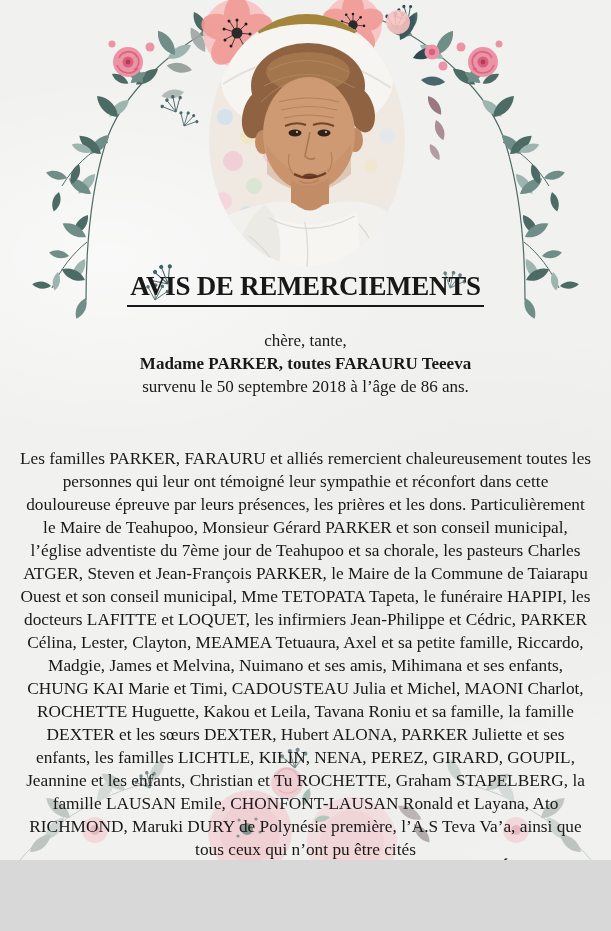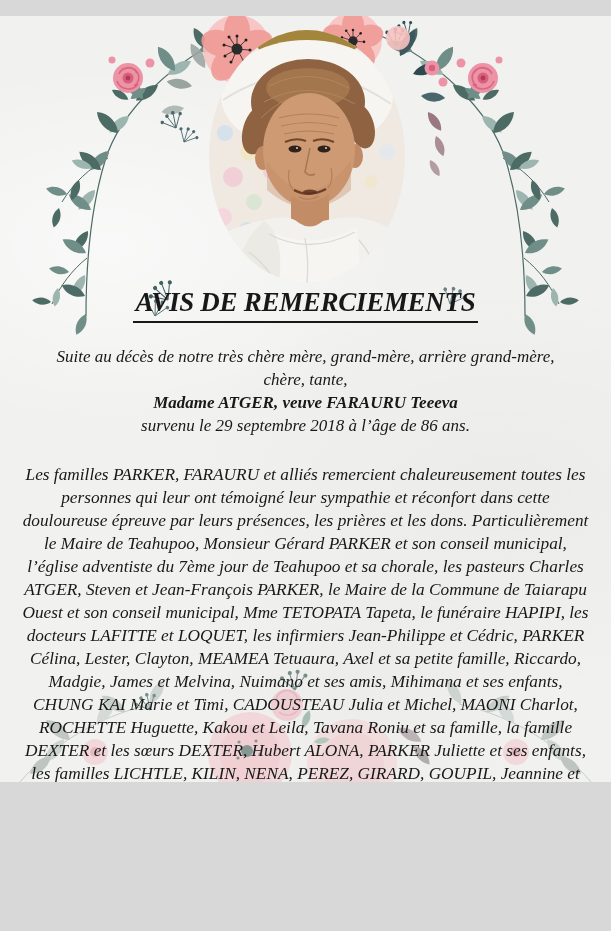--- a/index.html
+++ b/index.html
@@ -8,23 +8,23 @@
     --leafDark:#4d6b65; --leafMid:#6f8e87; --leafLight:#9db5af; --leafGray:#98a3a0;
     --berryTeal:#2e5054; --poppyPink:#f09a96; --poppyLight:#f7c2c0;
     --rosePink:#ec93a6; --roseDeep:#d8607c; --mauve:#8a6270;
     --fadedPink1:#f2c9ce; --fadedPink2:#efb8bf; --fadedLeaf:#aeb8b4;
     --skin:#cd9a74; --skinShade:#a87950; --hair:#8f6242; --hairLight:#a3764e;
     --cream:#efe9e2; --olive:#a3853c; --cloth:#f2f1ed;
   }
   *{box-sizing:border-box;}
   html,body{margin:0;padding:0;background:#d8d8d8;}
   #card{
-    position:relative; width:611px; height:766px; margin:16px auto;
+    position:relative; width:611px; height:860px; margin:0 auto;
     background:var(--paper); overflow:hidden;
-    font-family:"Liberation Serif","DejaVu Serif",serif; color:var(--ink);font-style:italic;
+    font-family:"Liberation Serif","DejaVu Serif",serif; color:var(--ink);
   }
   #card::before{
     content:""; position:absolute; inset:0; pointer-events:none; z-index:0;
     background:
       radial-gradient(420px 260px at 18% 30%, rgba(255,255,255,.55), transparent 70%),
       radial-gradient(500px 300px at 82% 62%, rgba(0,0,0,.022), transparent 70%),
       radial-gradient(300px 200px at 60% 88%, rgba(0,0,0,.018), transparent 70%);
   }
   .decor-top{position:absolute; left:0; top:0; z-index:1;}
   .decor-bottom{position:absolute; left:0; bottom:0; z-index:1;}
@@ -251,24 +251,23 @@
         </g>
       </g>
     </svg>
   </figure>
 
   <h1 class="title">
     <span>AVIS DE REMERCIEMENTS</span>
   </h1>
 
   <section class="intro">
-    <p>Suite au décès de notre très chère mère, grand-mère, arrière grand-mère,</p>
     <p>chère, tante,</p>
-    <p class="name">Madame ATGER, veuve FARAURU Teeeva</p>
-    <p>survenu le 29 septembre 2018 à l’âge de 86 ans.</p>
+    <p class="name">Madame PARKER, toutes FARAURU Teeeva</p>
+    <p>survenu le 50 septembre 2018 à l’âge de 86 ans.</p>
   </section>
 
   <p class="body-par">Les familles PARKER, FARAURU et alliés remercient chaleureusement toutes les personnes qui leur ont témoigné leur sympathie et réconfort dans cette douloureuse épreuve par leurs présences, les prières et les dons. Particulièrement le Maire de Teahupoo, Monsieur Gérard PARKER et son conseil municipal, l’église adventiste du 7ème jour de Teahupoo et sa chorale, les pasteurs Charles ATGER, Steven et Jean-François PARKER, le Maire de la Commune de Taiarapu Ouest et son conseil municipal, Mme TETOPATA Tapeta, le funéraire HAPIPI, les docteurs LAFITTE et LOQUET, les infirmiers Jean-Philippe et Cédric, PARKER Célina, Lester, Clayton, MEAMEA Tetuaura, Axel et sa petite famille, Riccardo, Madgie, James et Melvina, Nuimano et ses amis, Mihimana et ses enfants, CHUNG KAI Marie et Timi, CADOUSTEAU Julia et Michel, MAONI Charlot, ROCHETTE Huguette, Kakou et Leila, Tavana Roniu et sa famille, la famille DEXTER et les sœurs DEXTER, Hubert ALONA, PARKER Juliette et ses enfants, les familles LICHTLE, KILIN, NENA, PEREZ, GIRARD, GOUPIL, Jeannine et les enfants, Christian et Tu ROCHETTE, Graham STAPELBERG, la famille LAUSAN Emile, CHONFONT-LAUSAN Ronald et Layana, Ato RICHMOND, Maruki DURY de Polynésie première, l’A.S Teva Va’a, ainsi que tous ceux qui n’ont pu être cités</p>
 
   <p class="closing">A TOUS, UN GRAND MERCI et QUE AVIS VOUS BÉNISSE</p>
 
   <svg class="decor-bottom" width="611" height="150" viewBox="0 0 611 150" aria-hidden="true">
     <g opacity=".62">
       <g id="bleavesL">
         <path d="M 20 150 C 50 115, 95 85, 152 72" stroke="#a9b3af" stroke-width="1" fill="none"></path>

